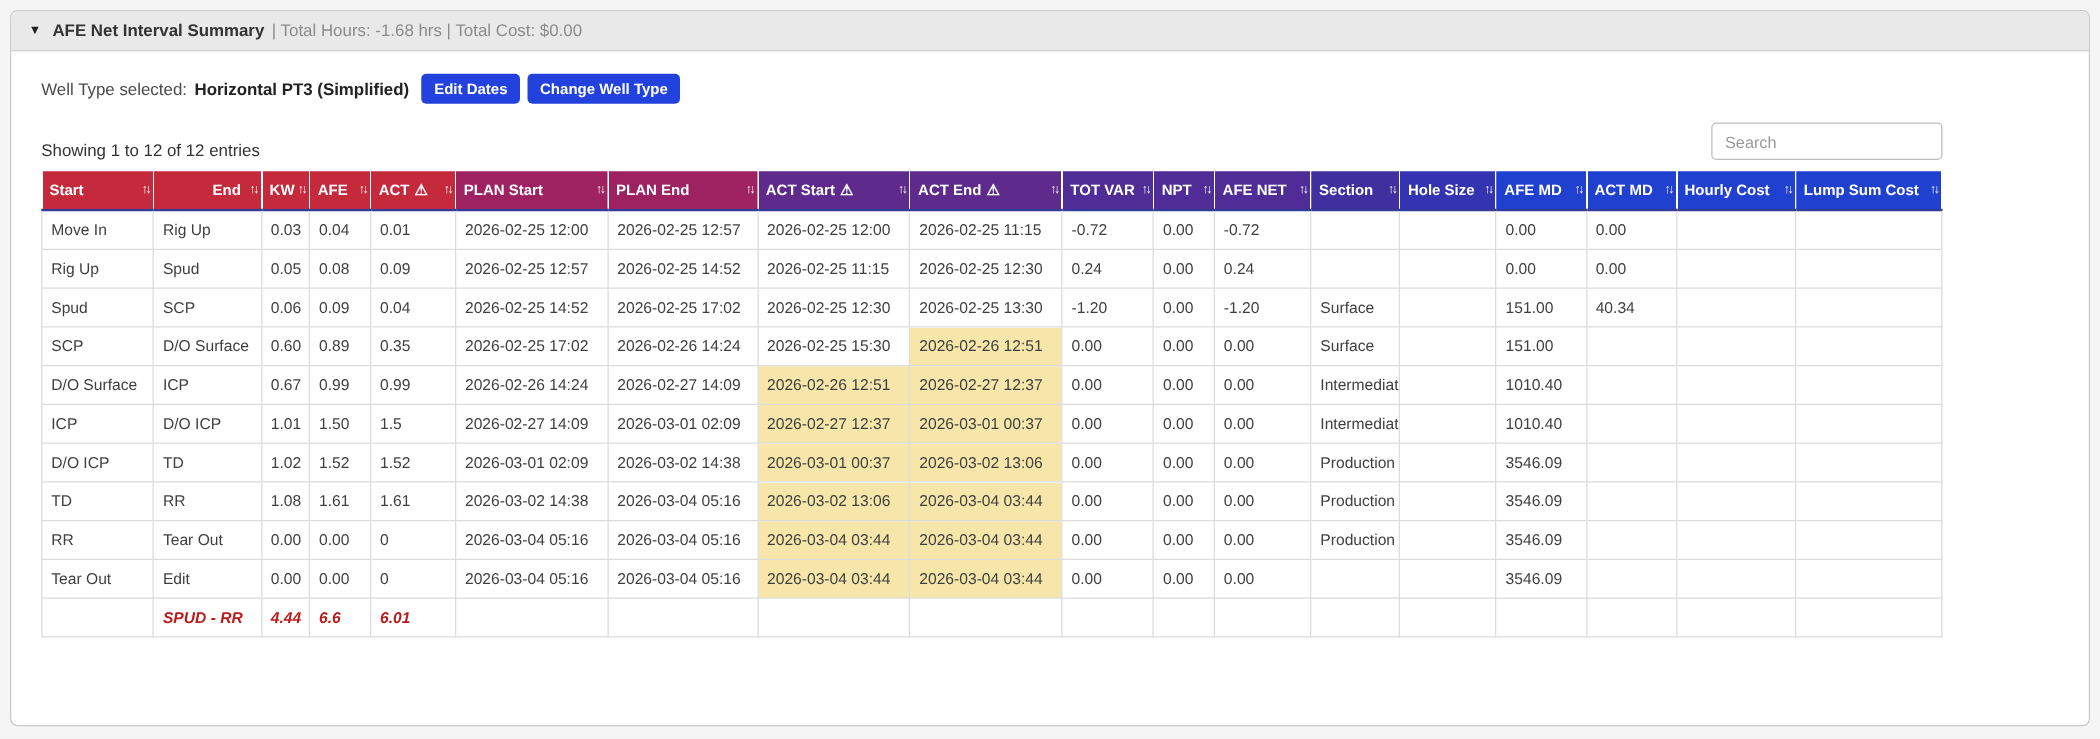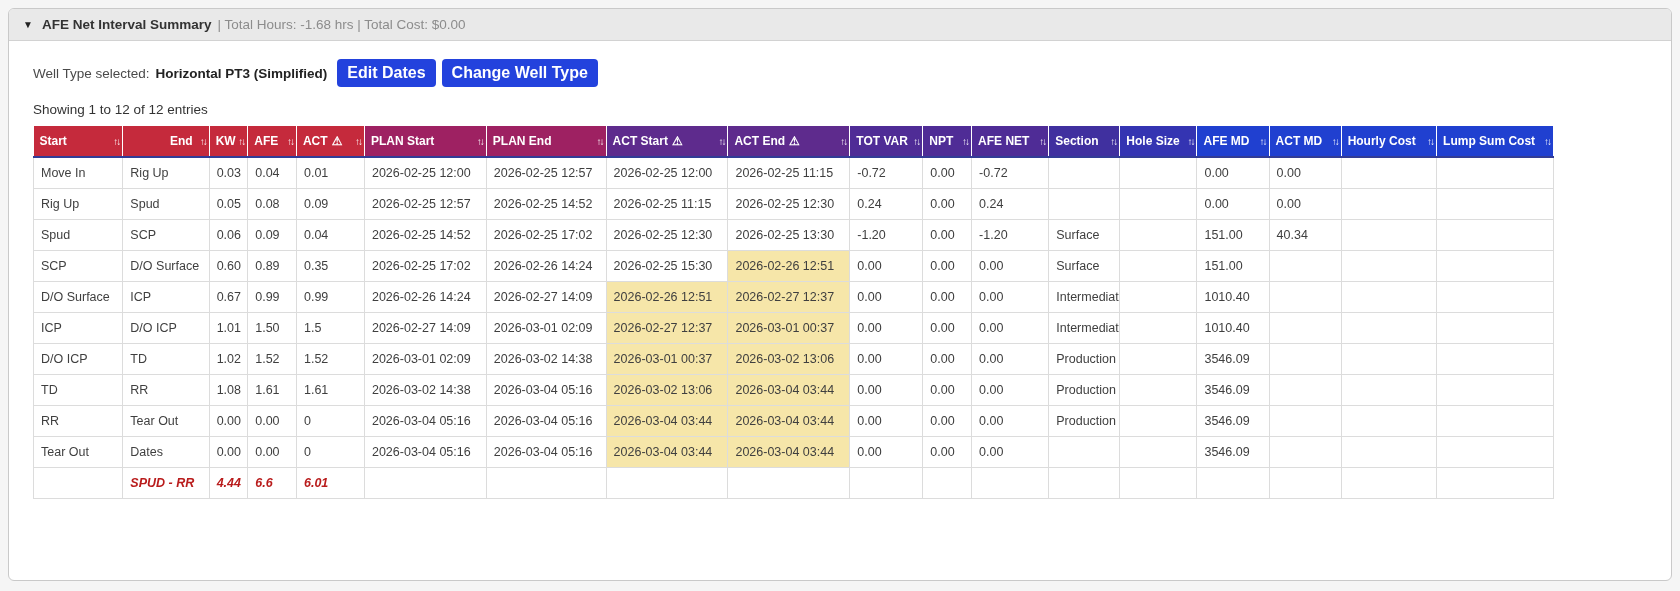--- a/index.html
+++ b/index.html
@@ -36,21 +36,21 @@
 
   .welltype-row {
     display: flex; align-items: center; gap: 6px;
     font-size: 13.5px; color: #4a4a4a;
     margin-bottom: 15px;
   }
   .wt-value { font-weight: bold; color: #222; margin-right: 4px; }
   .btn {
     background: #2342dd; color: #fff;
     border: none; border-radius: 4px;
-    font-size: 16px; font-weight: bold;
+    font-size: 12px; font-weight: bold;
     font-family: "Liberation Sans", sans-serif;
     padding: 5px 10px; cursor: pointer;
   }
 
   .table-tools {
     width: 1521px;
     display: flex; justify-content: space-between; align-items: flex-end;
     margin-bottom: 9px;
     font-size: 13.5px; color: #333;
   }
@@ -117,20 +117,21 @@
   </div>
   <div class="card-body">
     <div class="welltype-row">
       <span>Well Type selected:</span>
       <span class="wt-value">Horizontal PT3 (Simplified)</span>
       <button class="btn">Edit Dates</button>
       <button class="btn">Change Well Type</button>
     </div>
     <div class="table-tools">
       <span>Showing 1 to 12 of 12 entries</span>
+      <input class="search-input" placeholder="Search" style="">
     </div>
     <table class="afe-table">
       <thead>
         <tr id="header-row">
             <th style="background-color: rgb(197, 42, 60);"><span>Start</span><span class="sort-icon">↑↓</span></th>
             <th style="background-color: rgb(197, 42, 60); text-align: right;"><span>End</span><span class="sort-icon">↑↓</span></th>
             <th style="background-color: rgb(197, 42, 60);"><span>KW</span><span class="sort-icon">↑↓</span></th>
             <th style="background-color: rgb(197, 42, 60);"><span>AFE</span><span class="sort-icon">↑↓</span></th>
             <th style="background-color: rgb(197, 42, 60);"><span>ACT</span><span class="warn-icon">⚠</span><span class="sort-icon">↑↓</span></th>
             <th style="background-color: rgb(158, 33, 98);"><span>PLAN Start</span><span class="sort-icon">↑↓</span></th>
@@ -324,21 +325,21 @@
             <td>0.00</td>
             <td>Production</td>
             <td></td>
             <td>3546.09</td>
             <td></td>
             <td></td>
             <td></td>
           </tr>
           <tr>
             <td>Tear Out</td>
-            <td>Dates</td>
+            <td>Edit</td>
             <td>0.00</td>
             <td>0.00</td>
             <td>0</td>
             <td>2026-03-04 05:16</td>
             <td>2026-03-04 05:16</td>
             <td class="hl">2026-03-04 03:44</td>
             <td class="hl">2026-03-04 03:44</td>
             <td>0.00</td>
             <td>0.00</td>
             <td>0.00</td>

